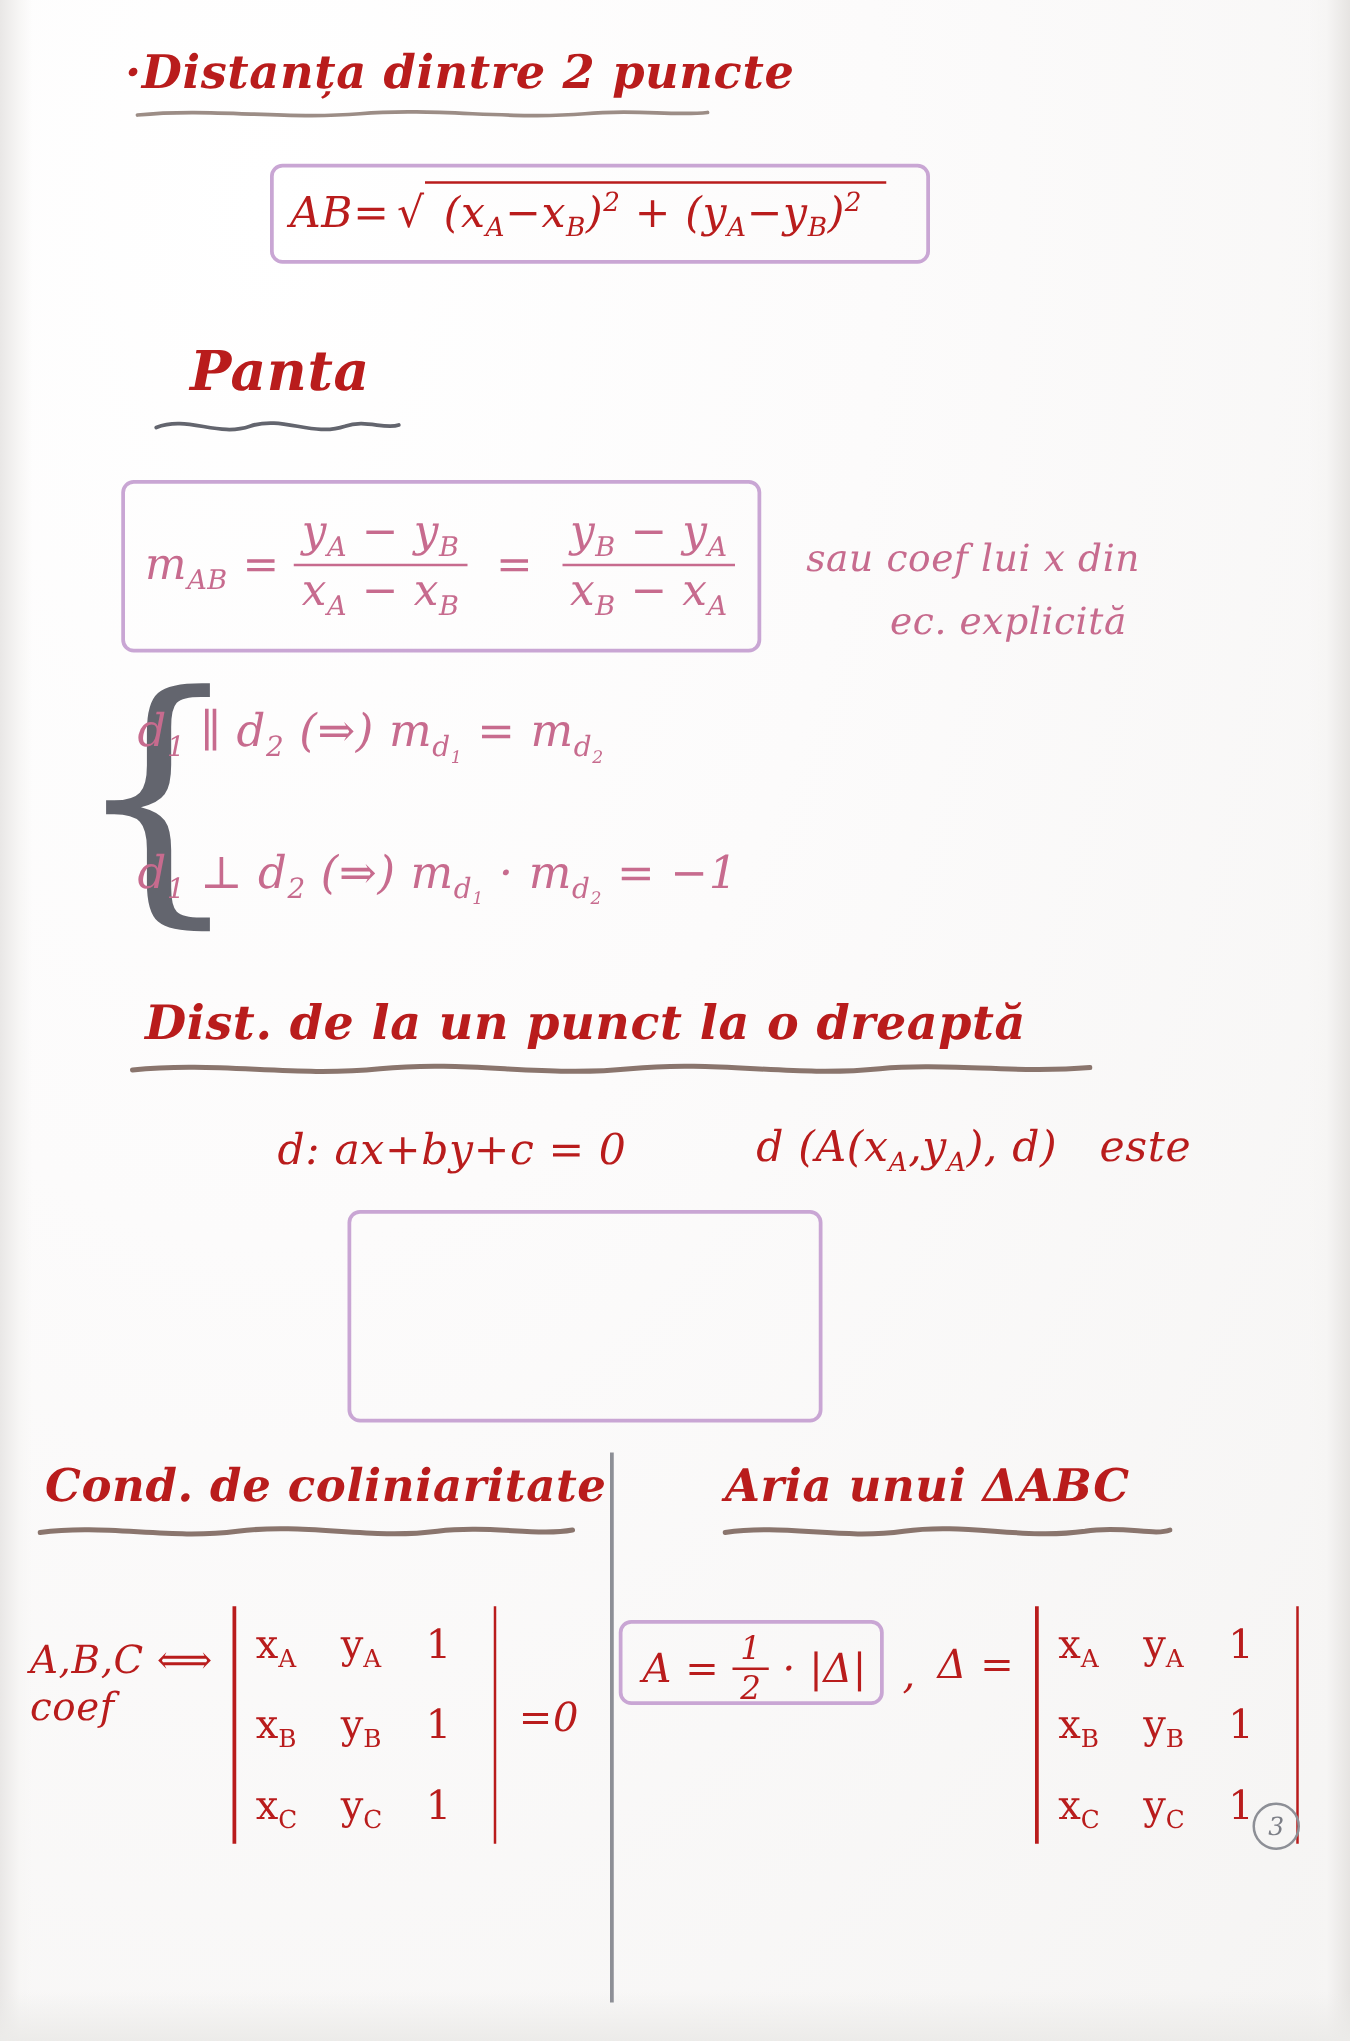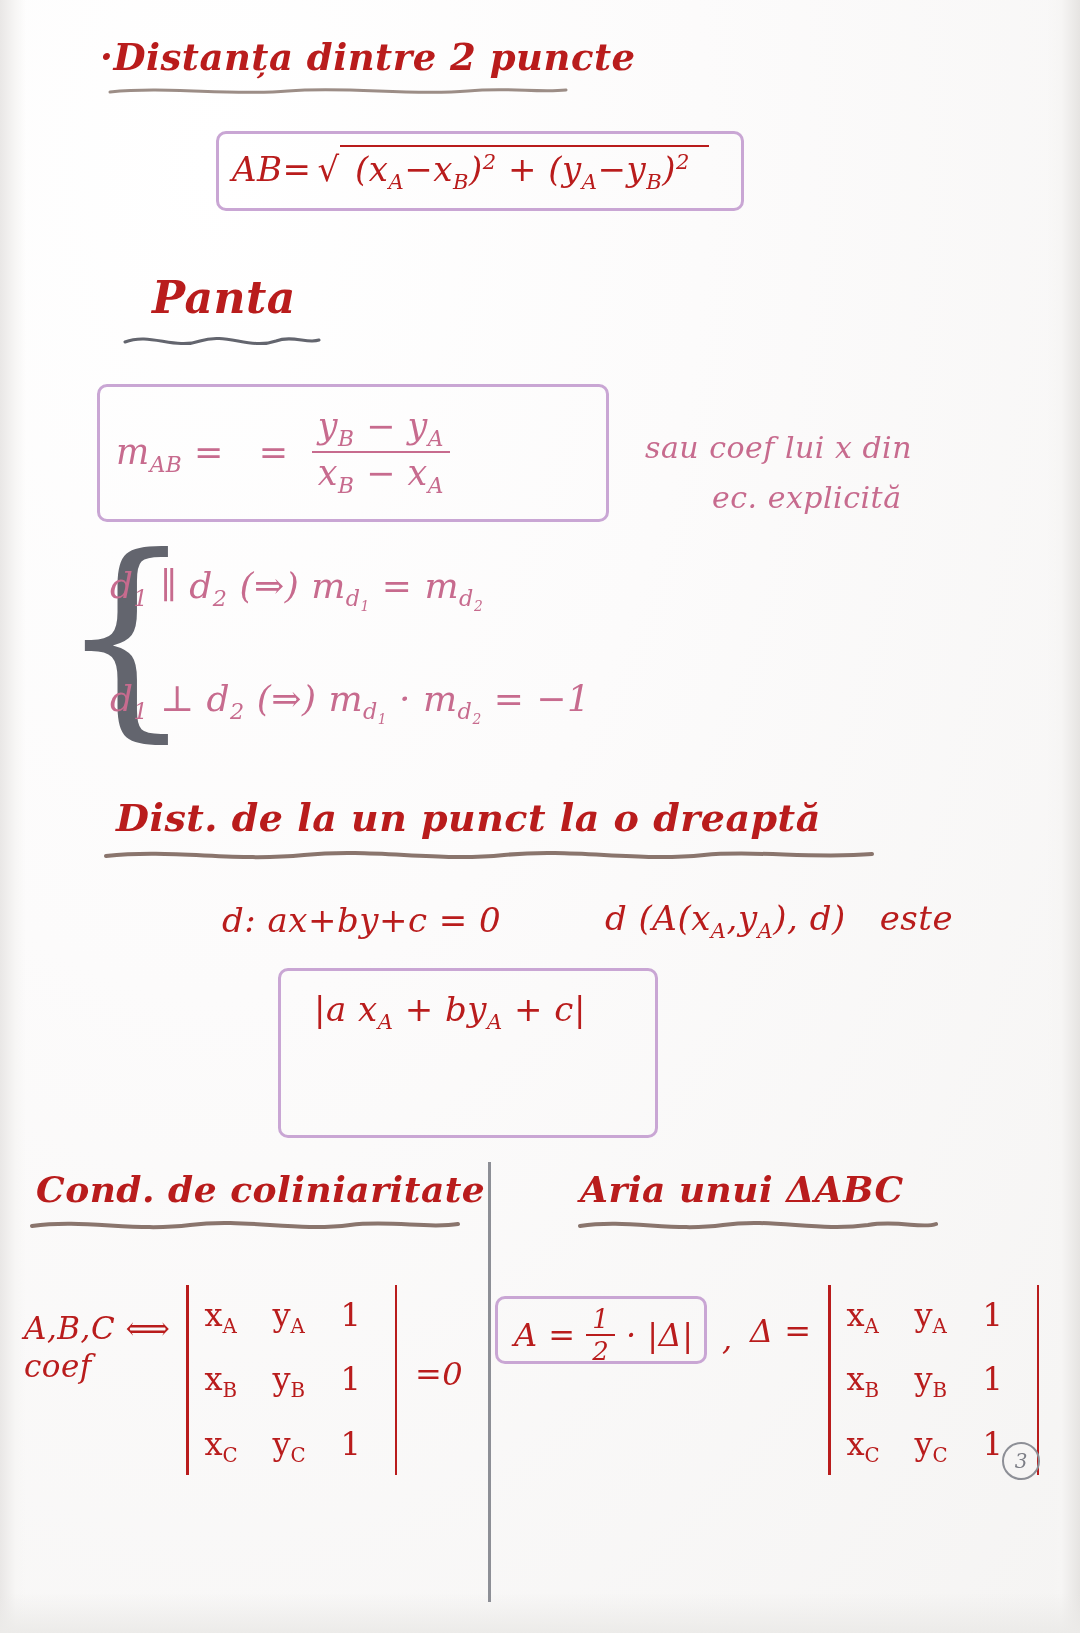--- a/index.html
+++ b/index.html
@@ -176,21 +176,21 @@
 <div class="hw title ink-gray" style="left:152px; top:272px; font-size:44px;">Panta</div>
 <div class="squiggle" style="left:122px; top:330px; width:200px;">
   <svg width="200" height="22" viewBox="0 0 200 22">
     <path d="M3,12 C28,2 52,20 78,11 C104,2 128,20 154,11 C170,5 186,14 197,10" stroke="#63656e" stroke-width="3" fill="none" stroke-linecap="round"></path>
   </svg>
 </div>
 
 <div class="box" style="left:97px; top:384px; width:512px; height:138px;"></div>
 
 <div class="hw formula ink-pink" style="left:116px; top:408px; font-size:35px;">
-  m<sub>AB</sub>&nbsp;=&nbsp;
+  m<sub>AB</sub>&nbsp;=&nbsp;<span class="frac"><span class="num">y<sub>A</sub> − y<sub>B</sub></span><span class="den">x<sub>A</sub> − x<sub>B</sub></span></span>
   &nbsp;=&nbsp;
   <span class="frac"><span class="num">y<sub>B</sub> − y<sub>A</sub></span><span class="den">x<sub>B</sub> − x<sub>A</sub></span></span>
 </div>
 
 <div class="hw small ink-pink" style="left:645px; top:430px; font-size:30px;">sau coef lui x din</div>
 <div class="hw small ink-pink" style="left:712px; top:480px; font-size:30px;">ec. explicită</div>
 
 <div class="brace" style="left:58px; top:528px; font-size:215px;">{</div>
 
 <div class="hw formula ink-pink" style="left:110px; top:565px; font-size:36px;">
@@ -210,21 +210,20 @@
 <div class="hw formula ink-gray" style="left:222px; top:900px; font-size:34px;">d: ax+by+c = 0</div>
 
 <div class="hw formula ink-gray" style="left:605px; top:898px; font-size:34px;">
   d (A(x<sub>A</sub>,y<sub>A</sub>), d)&nbsp;&nbsp; este
 </div>
 
 <div class="box" style="left:278px; top:968px; width:380px; height:170px;"></div>
 
 <div class="hw formula ink-gray" style="left:300px; top:990px; font-size:34px;">
   <span class="frac" style="font-size:34px;">
-    <span class="num" style="padding:0 14px;">|a x<sub>A</sub> + by<sub>A</sub> + c|</span>
   </span>
 </div>
 
 <div class="hw title ink-gray" style="left:36px; top:1168px; font-size:36px;">Cond. de coliniaritate</div>
 <div class="squiggle" style="left:30px; top:1216px; width:430px;">
   <svg width="430" height="18" viewBox="0 0 430 18">
     <path d="M2,10 C55,3 105,16 160,9 C215,2 265,16 320,9 C360,4 400,13 428,8" stroke="#8a756d" stroke-width="4" fill="none" stroke-linecap="round"></path>
   </svg>
 </div>
 

